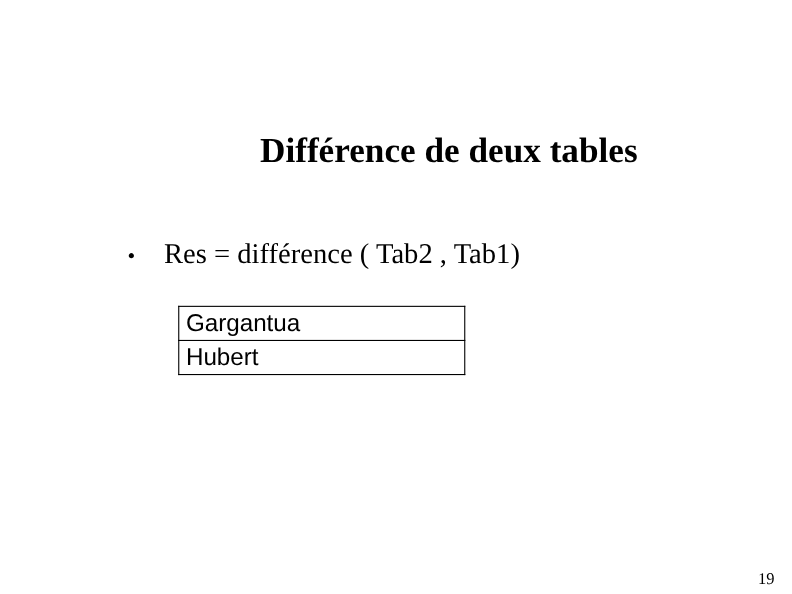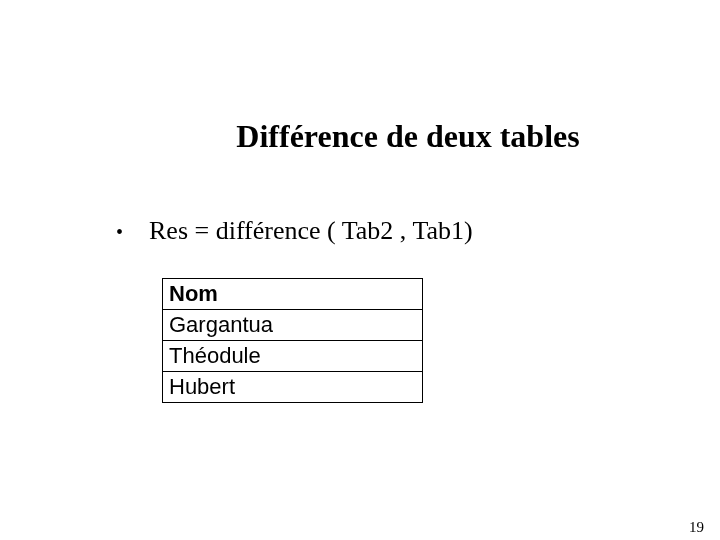--- a/index.html
+++ b/index.html
@@ -22,28 +22,22 @@
   <div class="title">Différence de deux tables</div>
 
   <div class="bullet-row">
     <span class="bullet-dot">•</span>
     <span>Res = différence ( Tab2 , Tab1)</span>
   </div>
 
   <div class="table-wrap">
     <table class="data">
       <tbody>
-          <tr>
-        <td class="header">Nom</td>
-      </tr>
       <tr>
             <td>Gargantua</td>
-          </tr>
-      <tr>
-            <td>Théodule</td>
           </tr>
       <tr>
             <td>Hubert</td>
           </tr>
     </tbody>
       </table>
   </div>
 
   <div class="pagenum">19</div>
 

